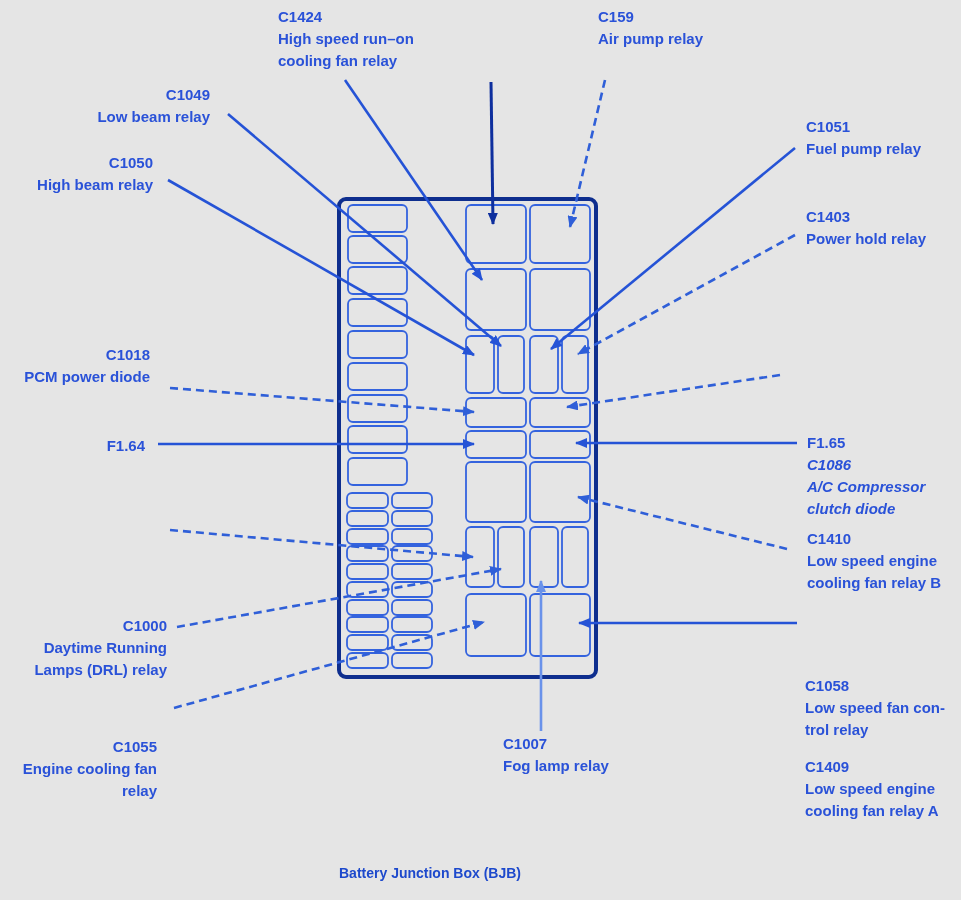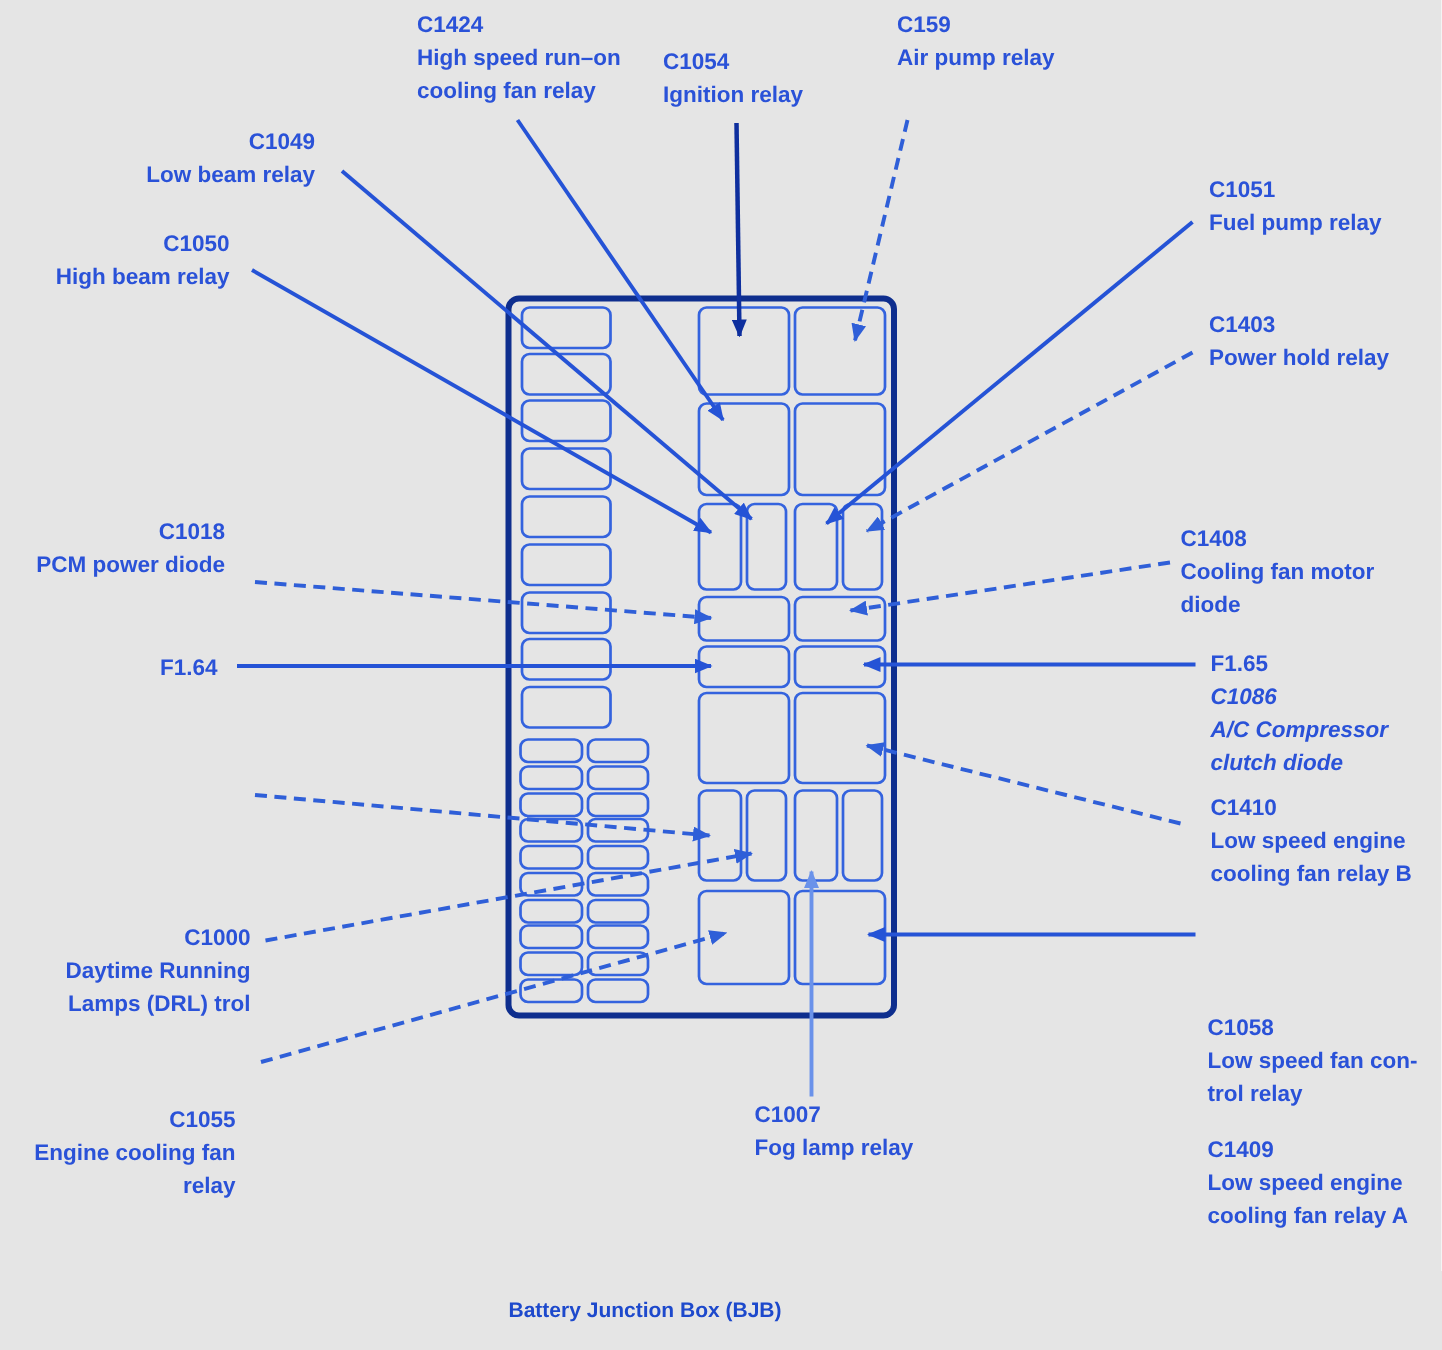--- a/index.html
+++ b/index.html
@@ -125,24 +125,20 @@
         <line x1="797" y1="623" x2="579" y2="623" stroke="#2553d6" stroke-width="2.6" marker-end="url(#arr-solid)"></line>
         <line x1="541" y1="731" x2="541" y2="581" stroke="#6a92ea" stroke-width="2.6" marker-end="url(#arr-light)"></line>
       </g>
     </svg>
 
   <div class="lbl" id="lbl-c1424">
     <div>C1424</div>
     <div>High speed run–on</div>
     <div>cooling fan relay</div>
   </div>
-  <div class="lbl" id="lbl-c1054">
-    <div>C1054</div>
-    <div>Ignition relay</div>
-  </div>
   <div class="lbl" id="lbl-c159">
     <div>C159</div>
     <div>Air pump relay</div>
   </div>
   <div class="lbl r" id="lbl-c1049">
     <div>C1049</div>
     <div>Low beam relay</div>
   </div>
   <div class="lbl r" id="lbl-c1050">
     <div>C1050</div>
@@ -155,43 +151,38 @@
   <div class="lbl" id="lbl-c1403">
     <div>C1403</div>
     <div>Power hold relay</div>
   </div>
   <div class="lbl r" id="lbl-c1018">
     <div>C1018</div>
     <div>PCM power diode</div>
   </div>
   <div class="lbl r" id="lbl-f164">
     <div>F1.64</div>
-  </div>
-  <div class="lbl" id="lbl-c1408">
-    <div>C1408</div>
-    <div>Cooling fan motor</div>
-    <div>diode</div>
   </div>
   <div class="lbl" id="lbl-f165">
     <div>F1.65</div>
   </div>
   <div class="lbl" id="lbl-c1086">
     <div>C1086</div>
     <div>A/C Compressor</div>
     <div>clutch diode</div>
   </div>
   <div class="lbl" id="lbl-c1410">
     <div>C1410</div>
     <div>Low speed engine</div>
     <div>cooling fan relay B</div>
   </div>
   <div class="lbl r" id="lbl-c1000">
     <div>C1000</div>
     <div>Daytime Running</div>
-    <div>Lamps (DRL) trol</div>
+    <div>Lamps (DRL) relay</div>
   </div>
   <div class="lbl r" id="lbl-c1055">
     <div>C1055</div>
     <div>Engine cooling fan</div>
     <div>relay</div>
   </div>
   <div class="lbl" id="lbl-c1058">
     <div>C1058</div>
     <div>Low speed fan con-</div>
     <div>trol relay</div>

